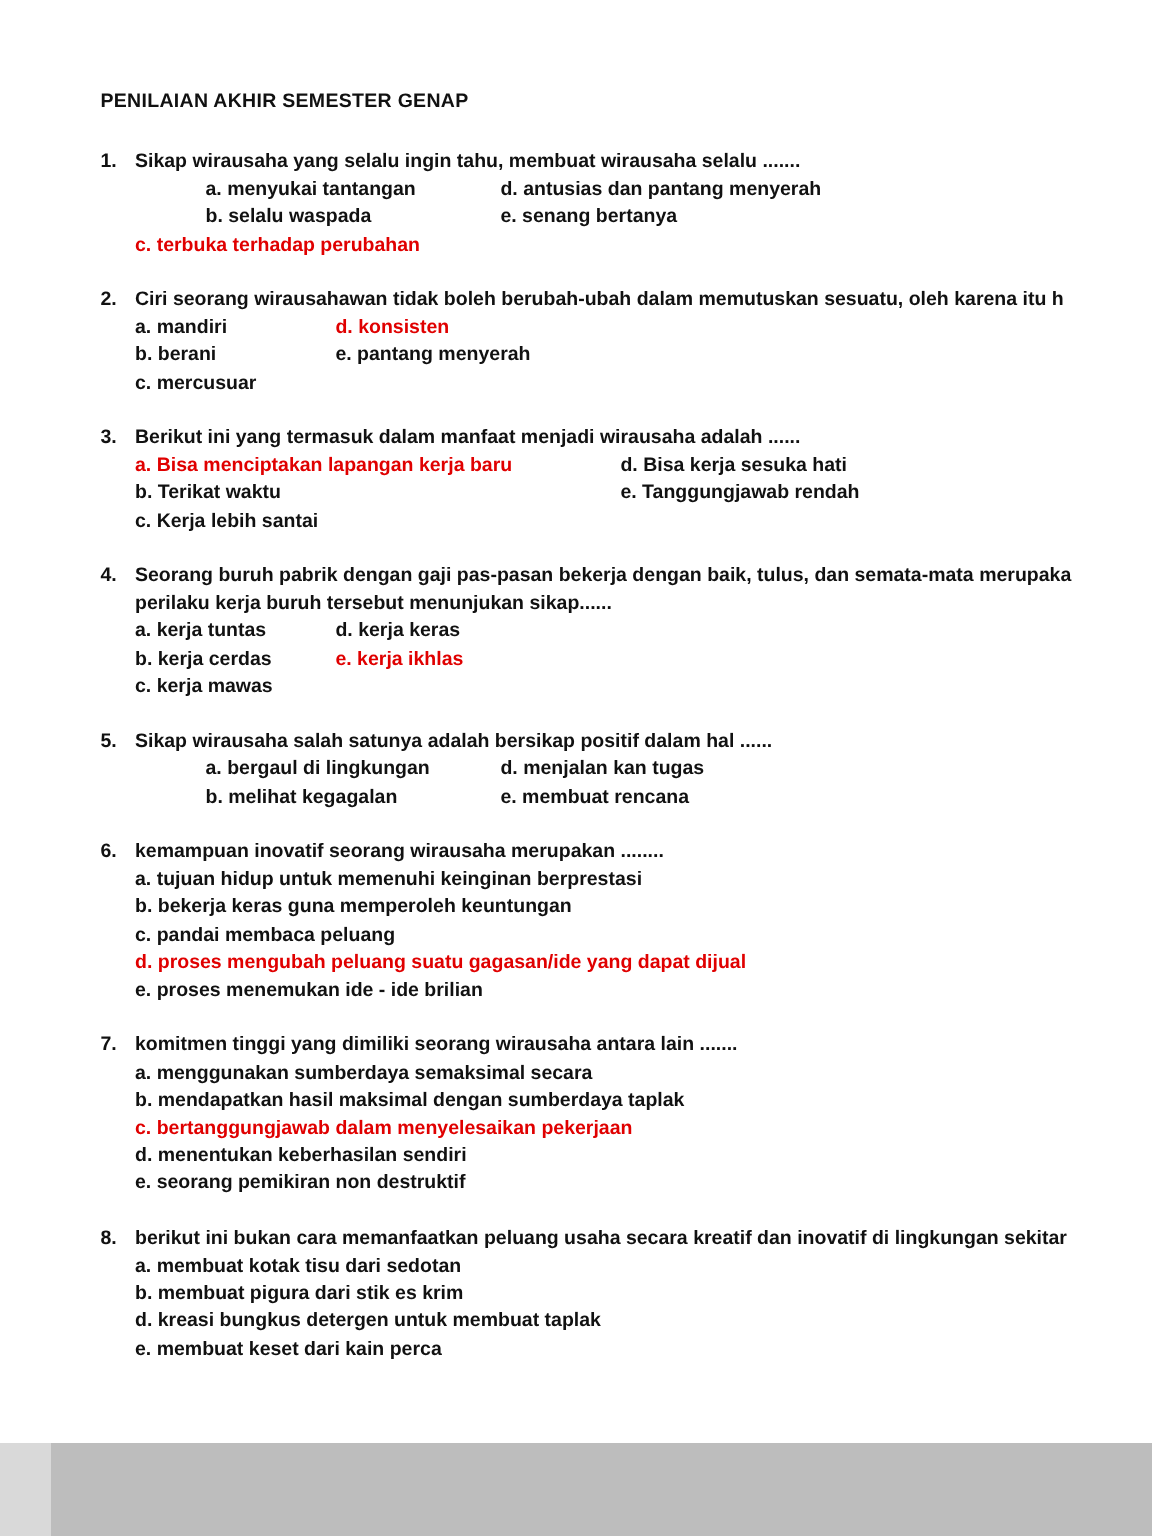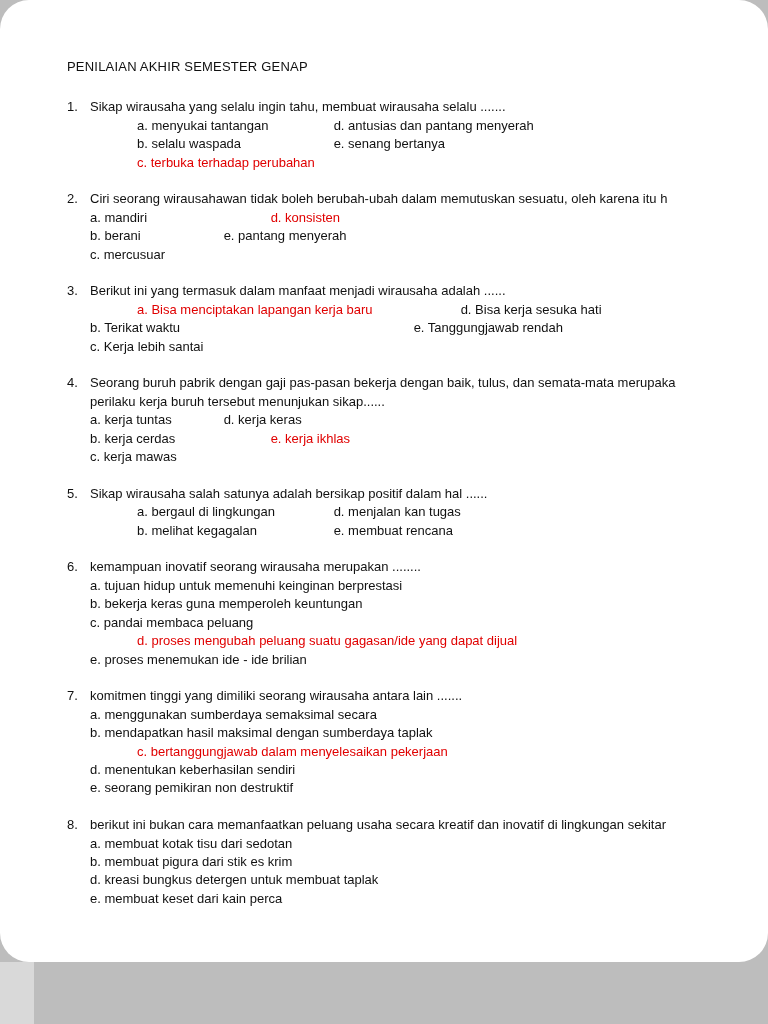--- a/index.html
+++ b/index.html
@@ -9,34 +9,33 @@
     font-family: "Liberation Sans", sans-serif;
   }
   .page {
     width:768px; height:962px;
     background:#ffffff;
     padding:58px 0 0 67px;
     overflow:hidden;
   }
   .doc {
     font-size:13px;
-    font-weight:normal;
+    font-weight:bold;
     color:#111111;
     line-height:18.4px;
     white-space:nowrap;
-    border-radius:29px;
   }
   .title { margin-bottom:22px; letter-spacing:.2px; }
   .q { position:relative; padding-left:23px; margin-bottom:18.4px; }
   .qnum { position:absolute; left:0; top:0; }
   .colL { display:inline-block; vertical-align:top; }
   .w130 { width:130px; }
   .w193 { width:193px;margin-left:47px; }
   .w320 { width:320px; }
-  .hl { color: var(--answer-red, #e00000); margin-left: 47px; }
+  .hl { color: var(--answer-red, #e00000); }
   .bg-band { position:relative; width:768px; height:62px; background:var(--backdrop,#bdbdbd); }
   .bg-left { position:absolute; left:0; top:0; width:34px; height:62px; background:#d9d9d9; }
 </style>
 </head>
 <body>
 
 <div class="page doc">
 
   <div class="title">PENILAIAN AKHIR SEMESTER GENAP</div>
 

